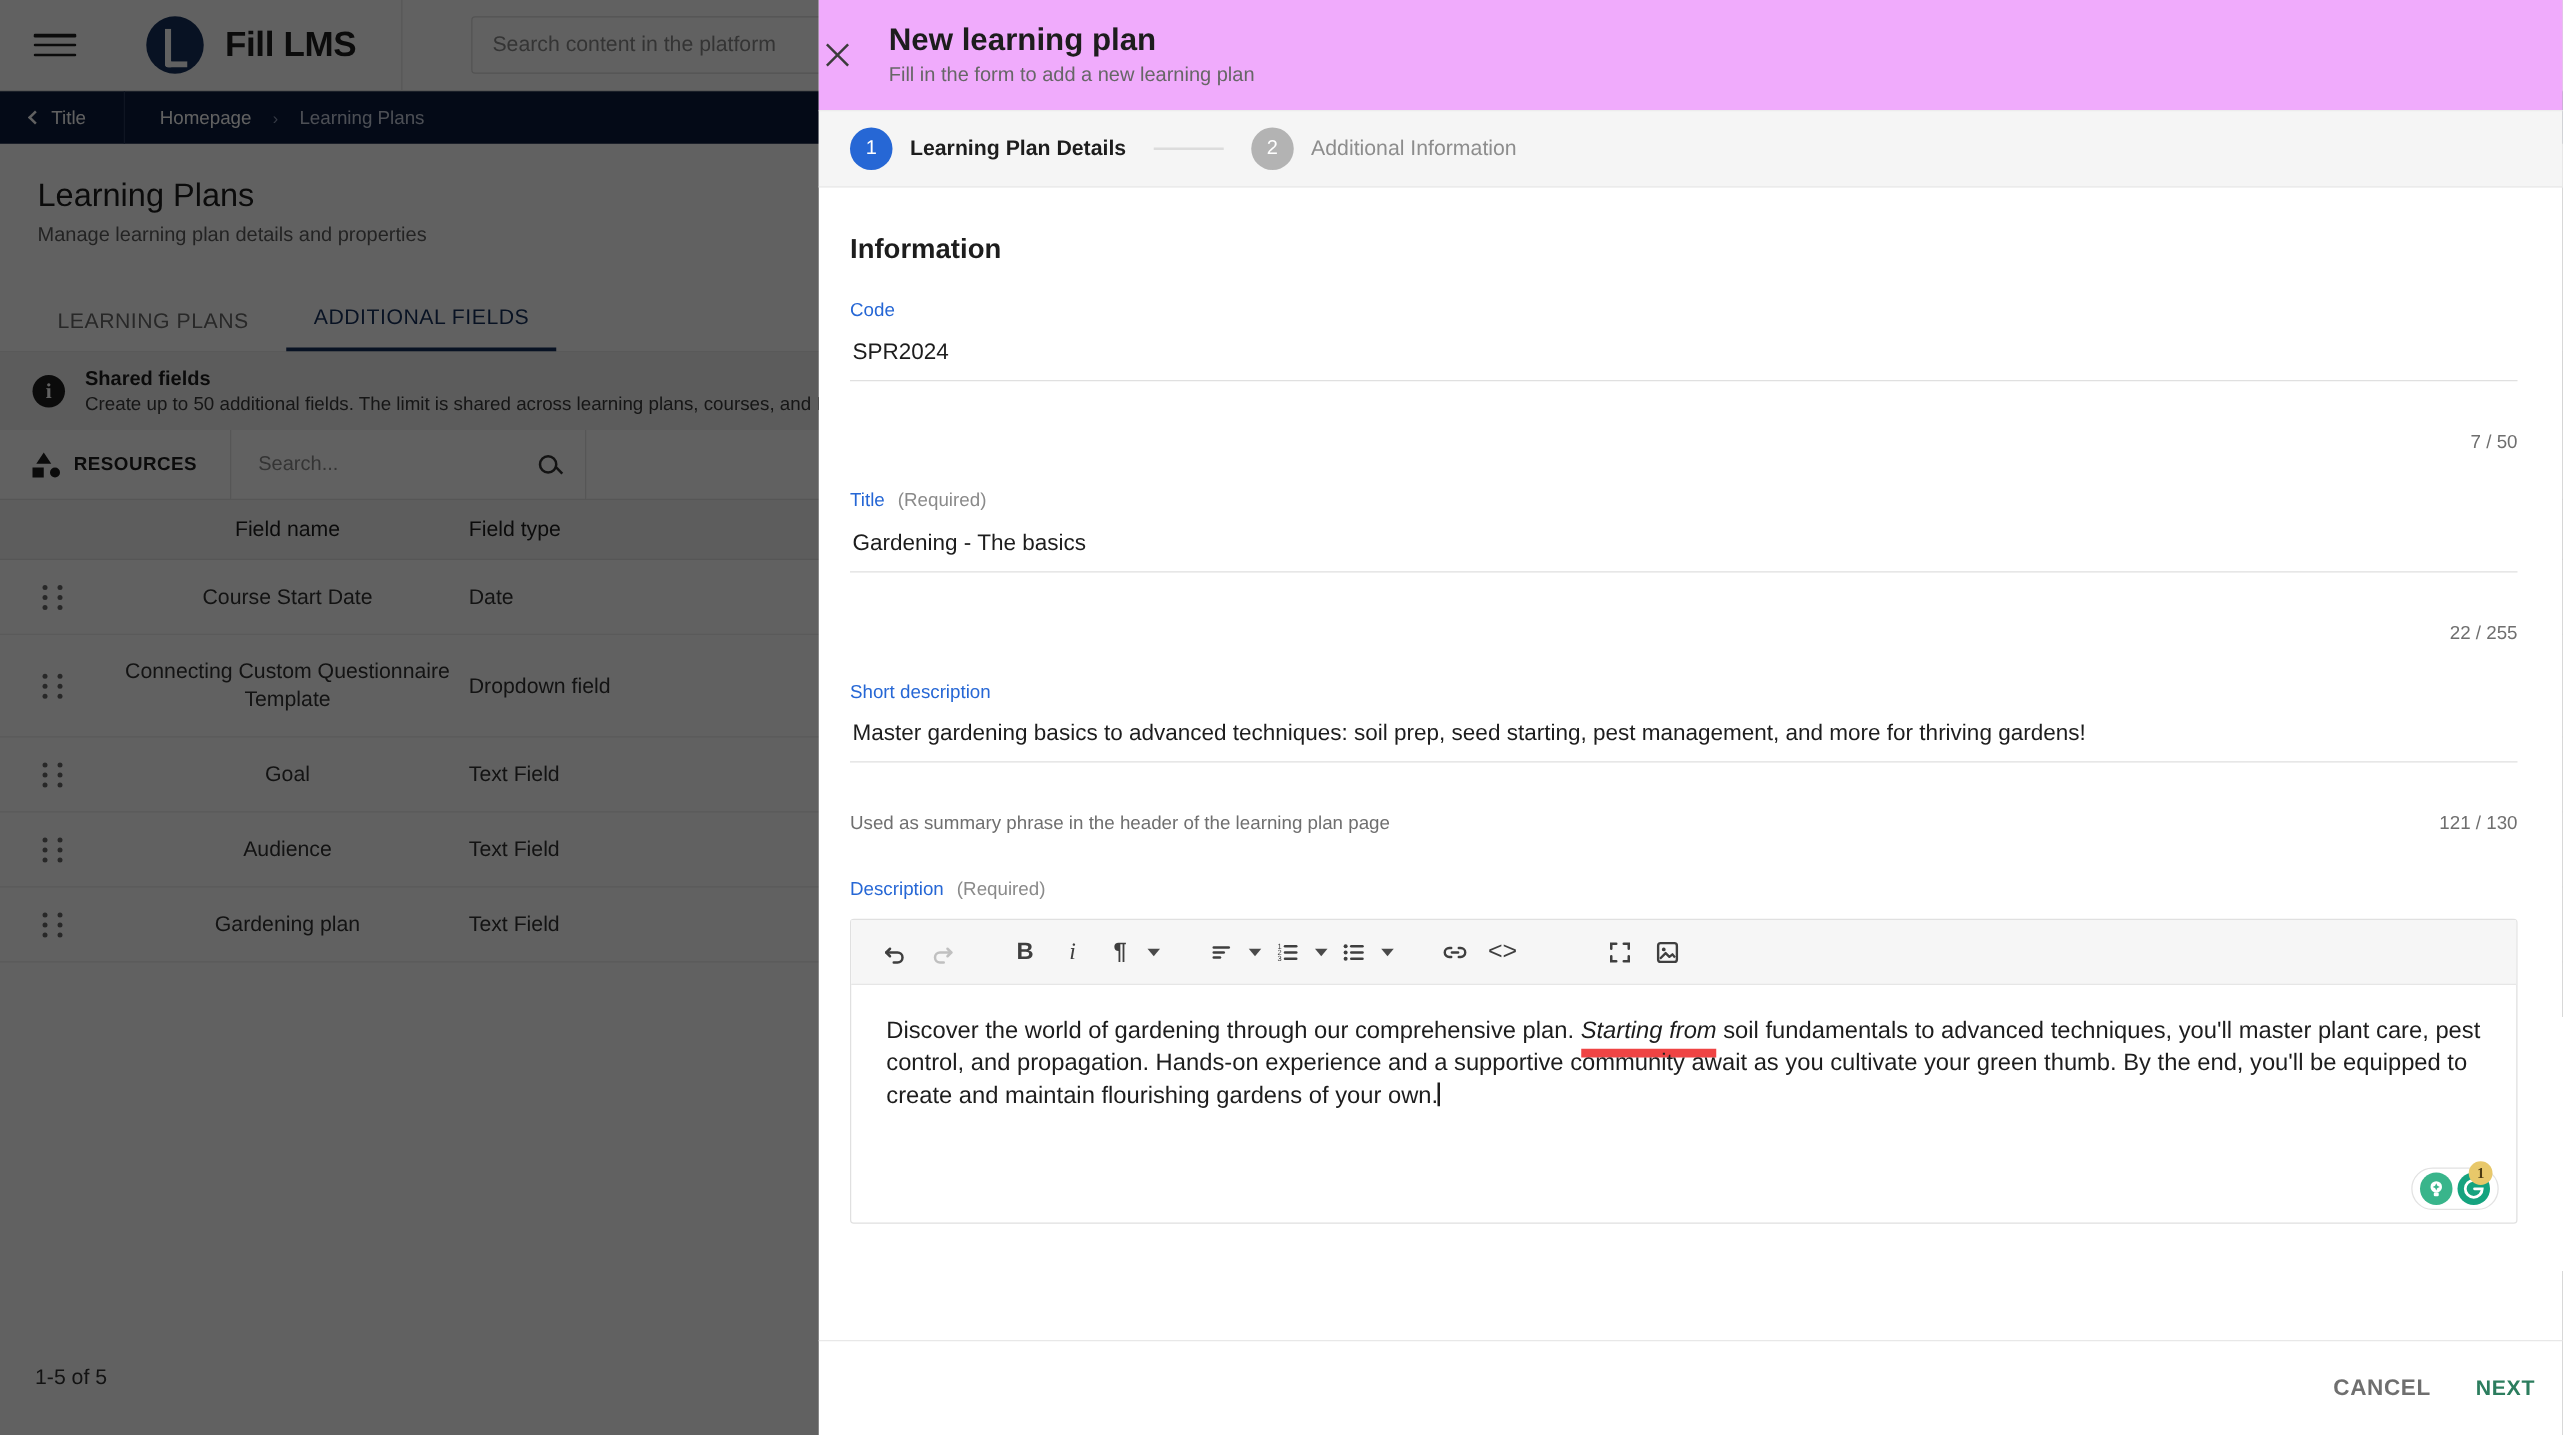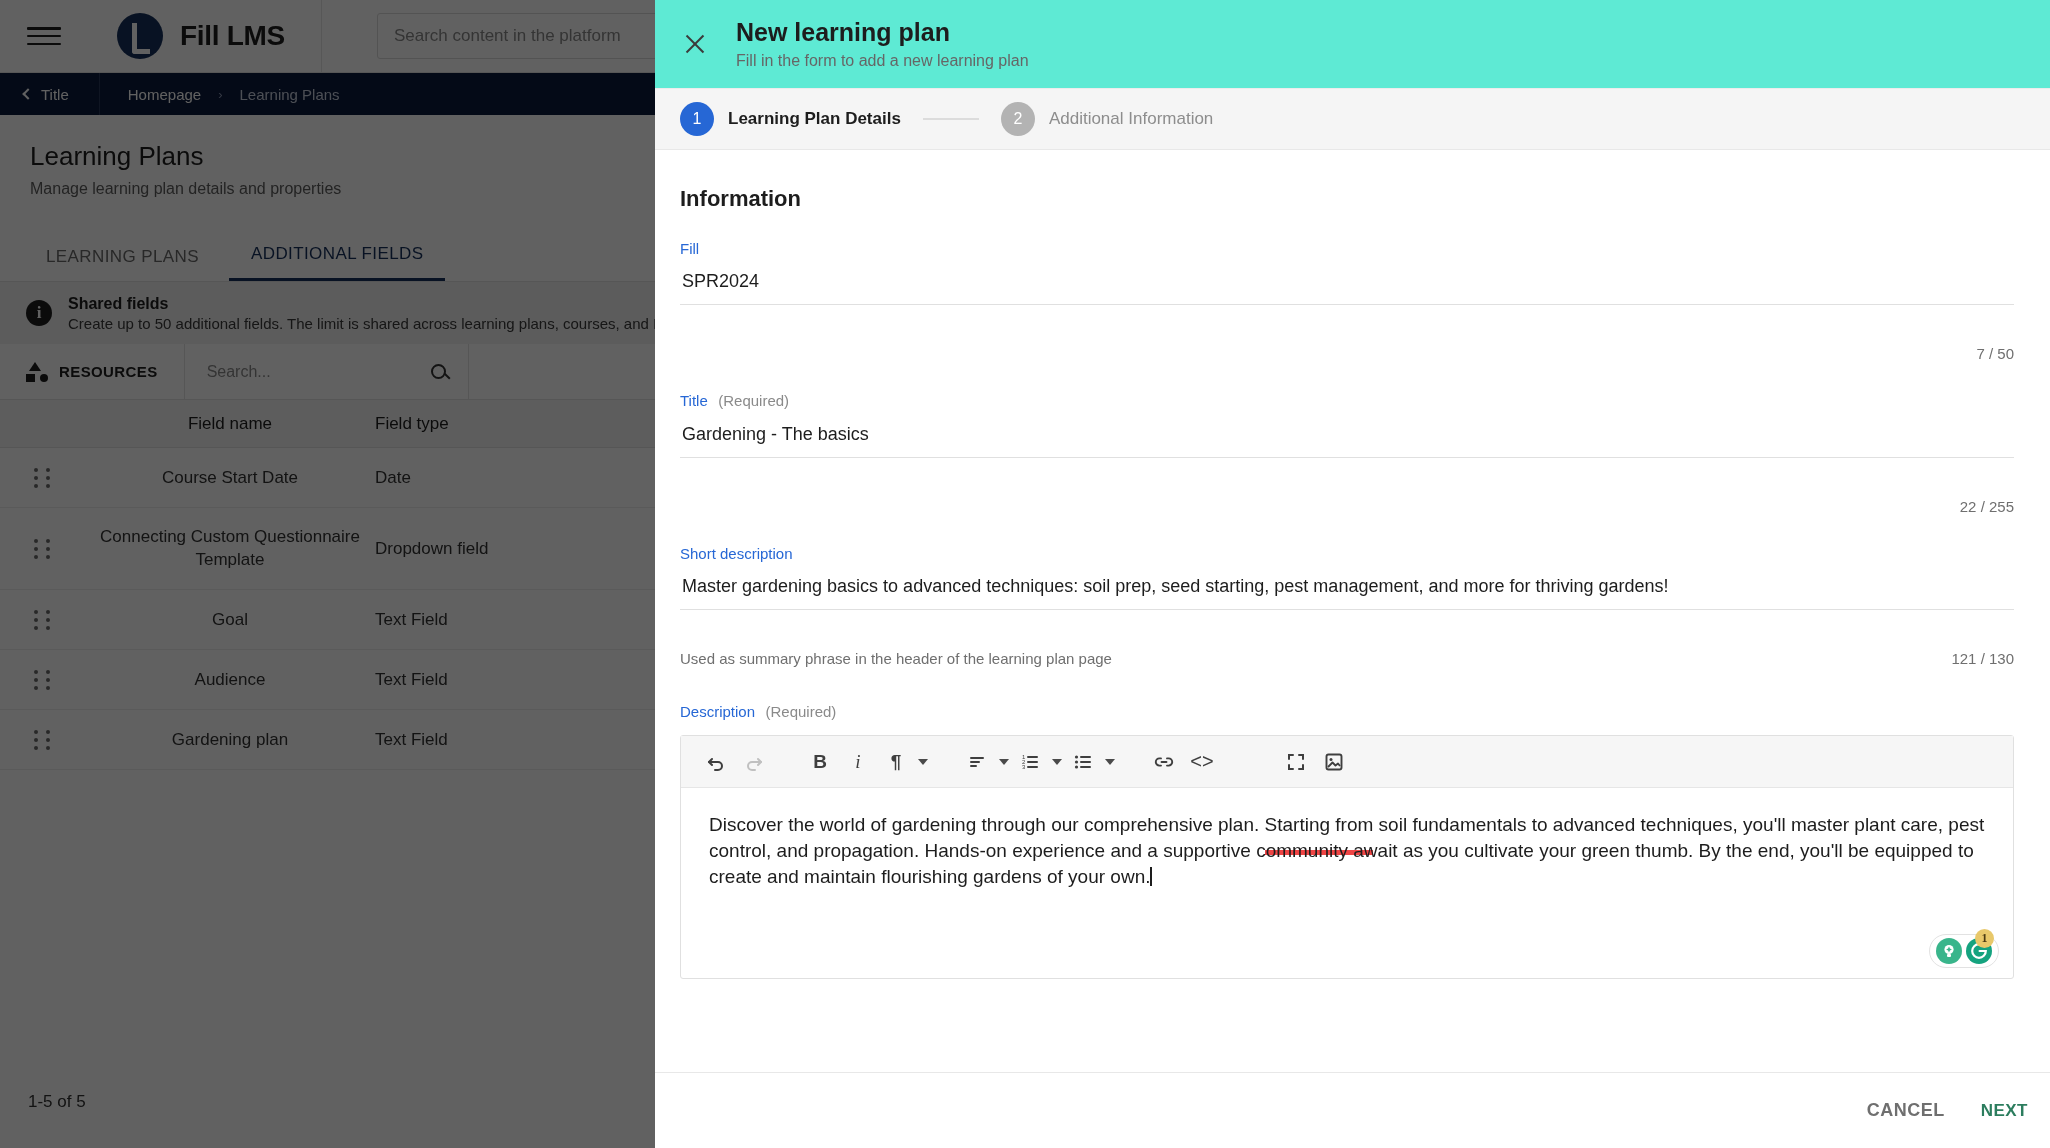--- a/index.html
+++ b/index.html
@@ -159,21 +159,21 @@
 
   
   #modal {
     position: absolute; top: 0; right: 0;
     width: 1395px; height: 1148px;
     background: #ffffff;
     display: flex; flex-direction: column;
   }
   .modal-head {
     height: 88px; display: flex; align-items: center; gap: 26px;
-    padding-left: 25px; background: #5eead4;
+    background: #f0abfc;
   }
   .close-x {
     width: 30px; height: 30px; position: relative; flex: 0 0 auto; cursor: pointer;
   }
   .close-x::before, .close-x::after {
     content:""; position: absolute; left: 3px; top: 14px; width: 24px; height: 2px;
     background: #3b3b3b;
   }
   .close-x::before { transform: rotate(45deg); }
   .close-x::after  { transform: rotate(-45deg); }
@@ -230,22 +230,23 @@
   .tb-gap { width: 24px; }
   .caret {
     width: 0; height: 0; border-left: 5px solid transparent; border-right: 5px solid transparent;
     border-top: 6px solid #4a4a4a; margin-left: 1px; cursor: pointer;
   }
   .rte-area {
     position: relative; min-height: 190px; padding: 24px 28px 22px 28px;
     font-size: 19px; line-height: 1.38; color: #1d1d1d;
   }
   .grammar-underline {
-    border-bottom: 5px solid #ef4444;
-    padding-bottom: 15px;
+    border-bottom: 7px solid #ef4444;
+    padding-bottom: 4px;
+    font-style: italic;
   }
   .caret-bar {
     display: inline-block; width: 2px; height: 19px; background: #1d1d1d;
     vertical-align: -3px;
   }
   .grammarly-badge {
     position: absolute; right: 14px; bottom: 10px;
     display: flex; align-items: center; gap: 4px;
     border: 1px solid #e2e2e2; border-radius: 18px; padding: 3px 6px;
     background: #ffffff;
@@ -443,21 +444,21 @@
       <div class="step-num inactive">2</div>
       <div class="step-label inactive">Additional Information</div>
     </div>
   </div>
 
   <div class="modal-body">
 
     <div class="section-title">Information</div>
 
     <div class="field">
-      <div class="field-label">Fill</div>
+      <div class="field-label">Code</div>
       <div class="field-value">SPR2024</div>
       <div class="field-foot">
         <span class="field-hint"></span>
         <span class="counter">7 / 50</span>
       </div>
     </div>
 
     <div class="spacer-24"></div>
 
     <div class="field">

